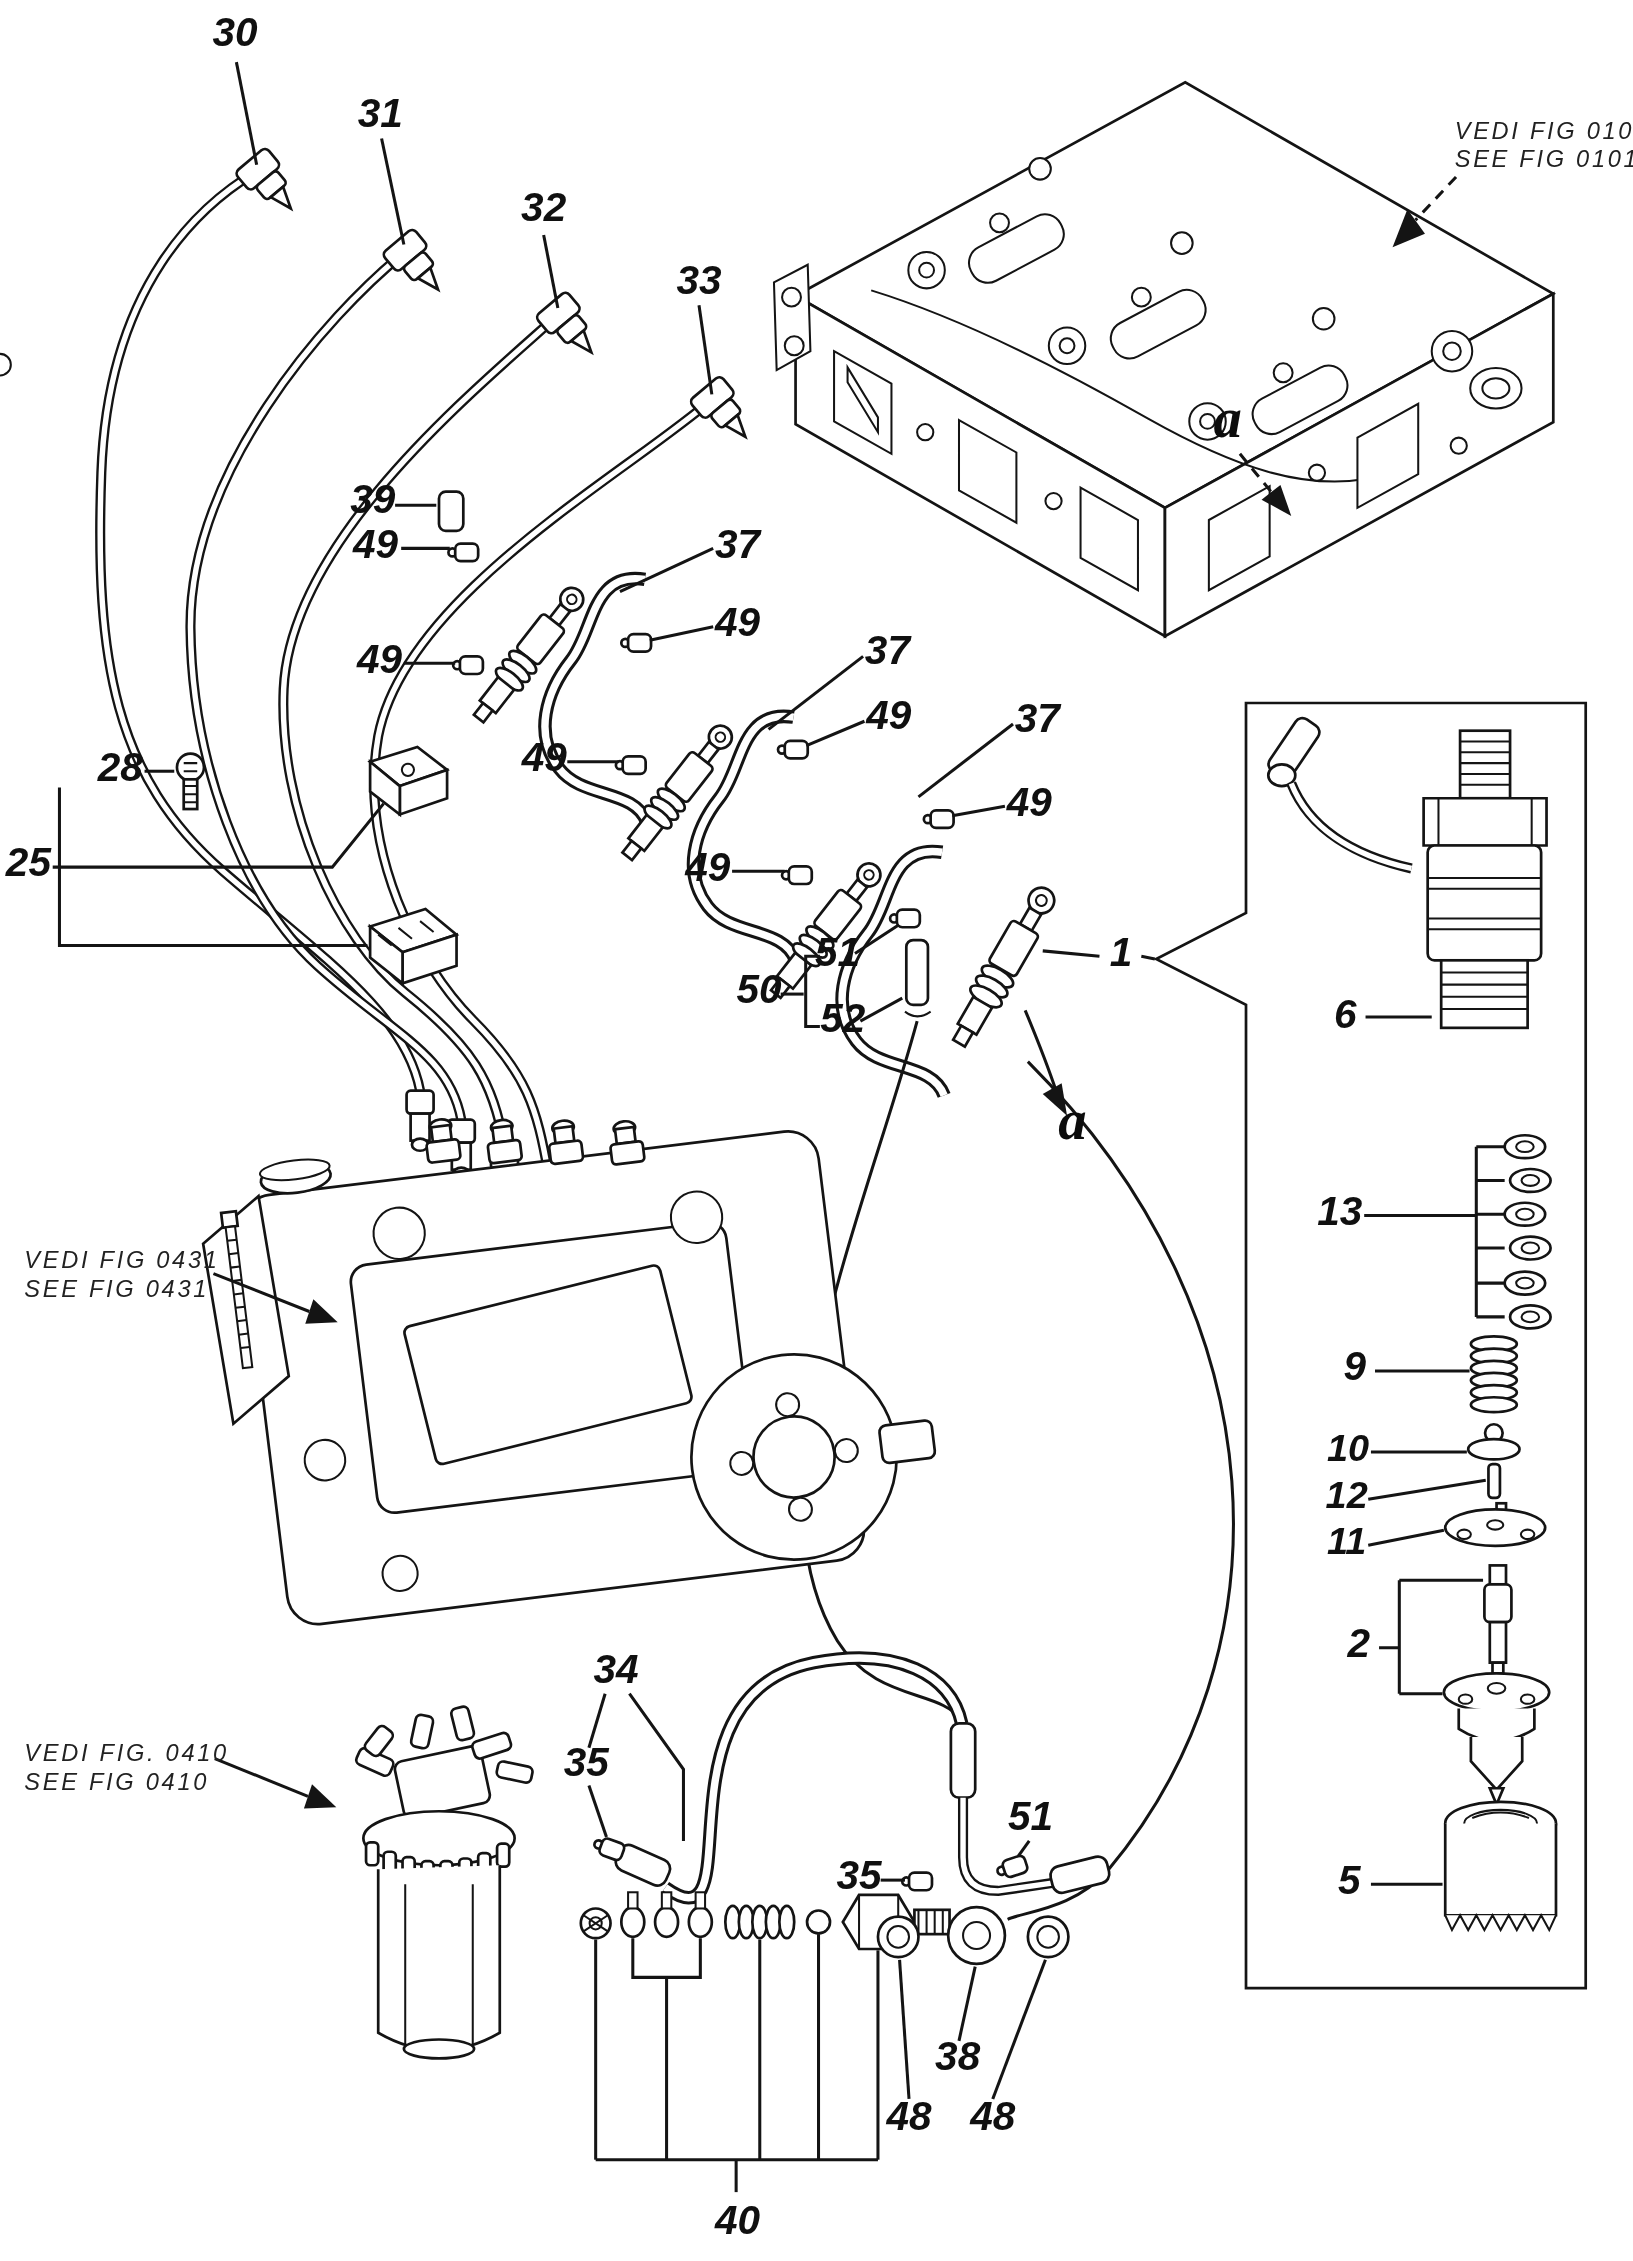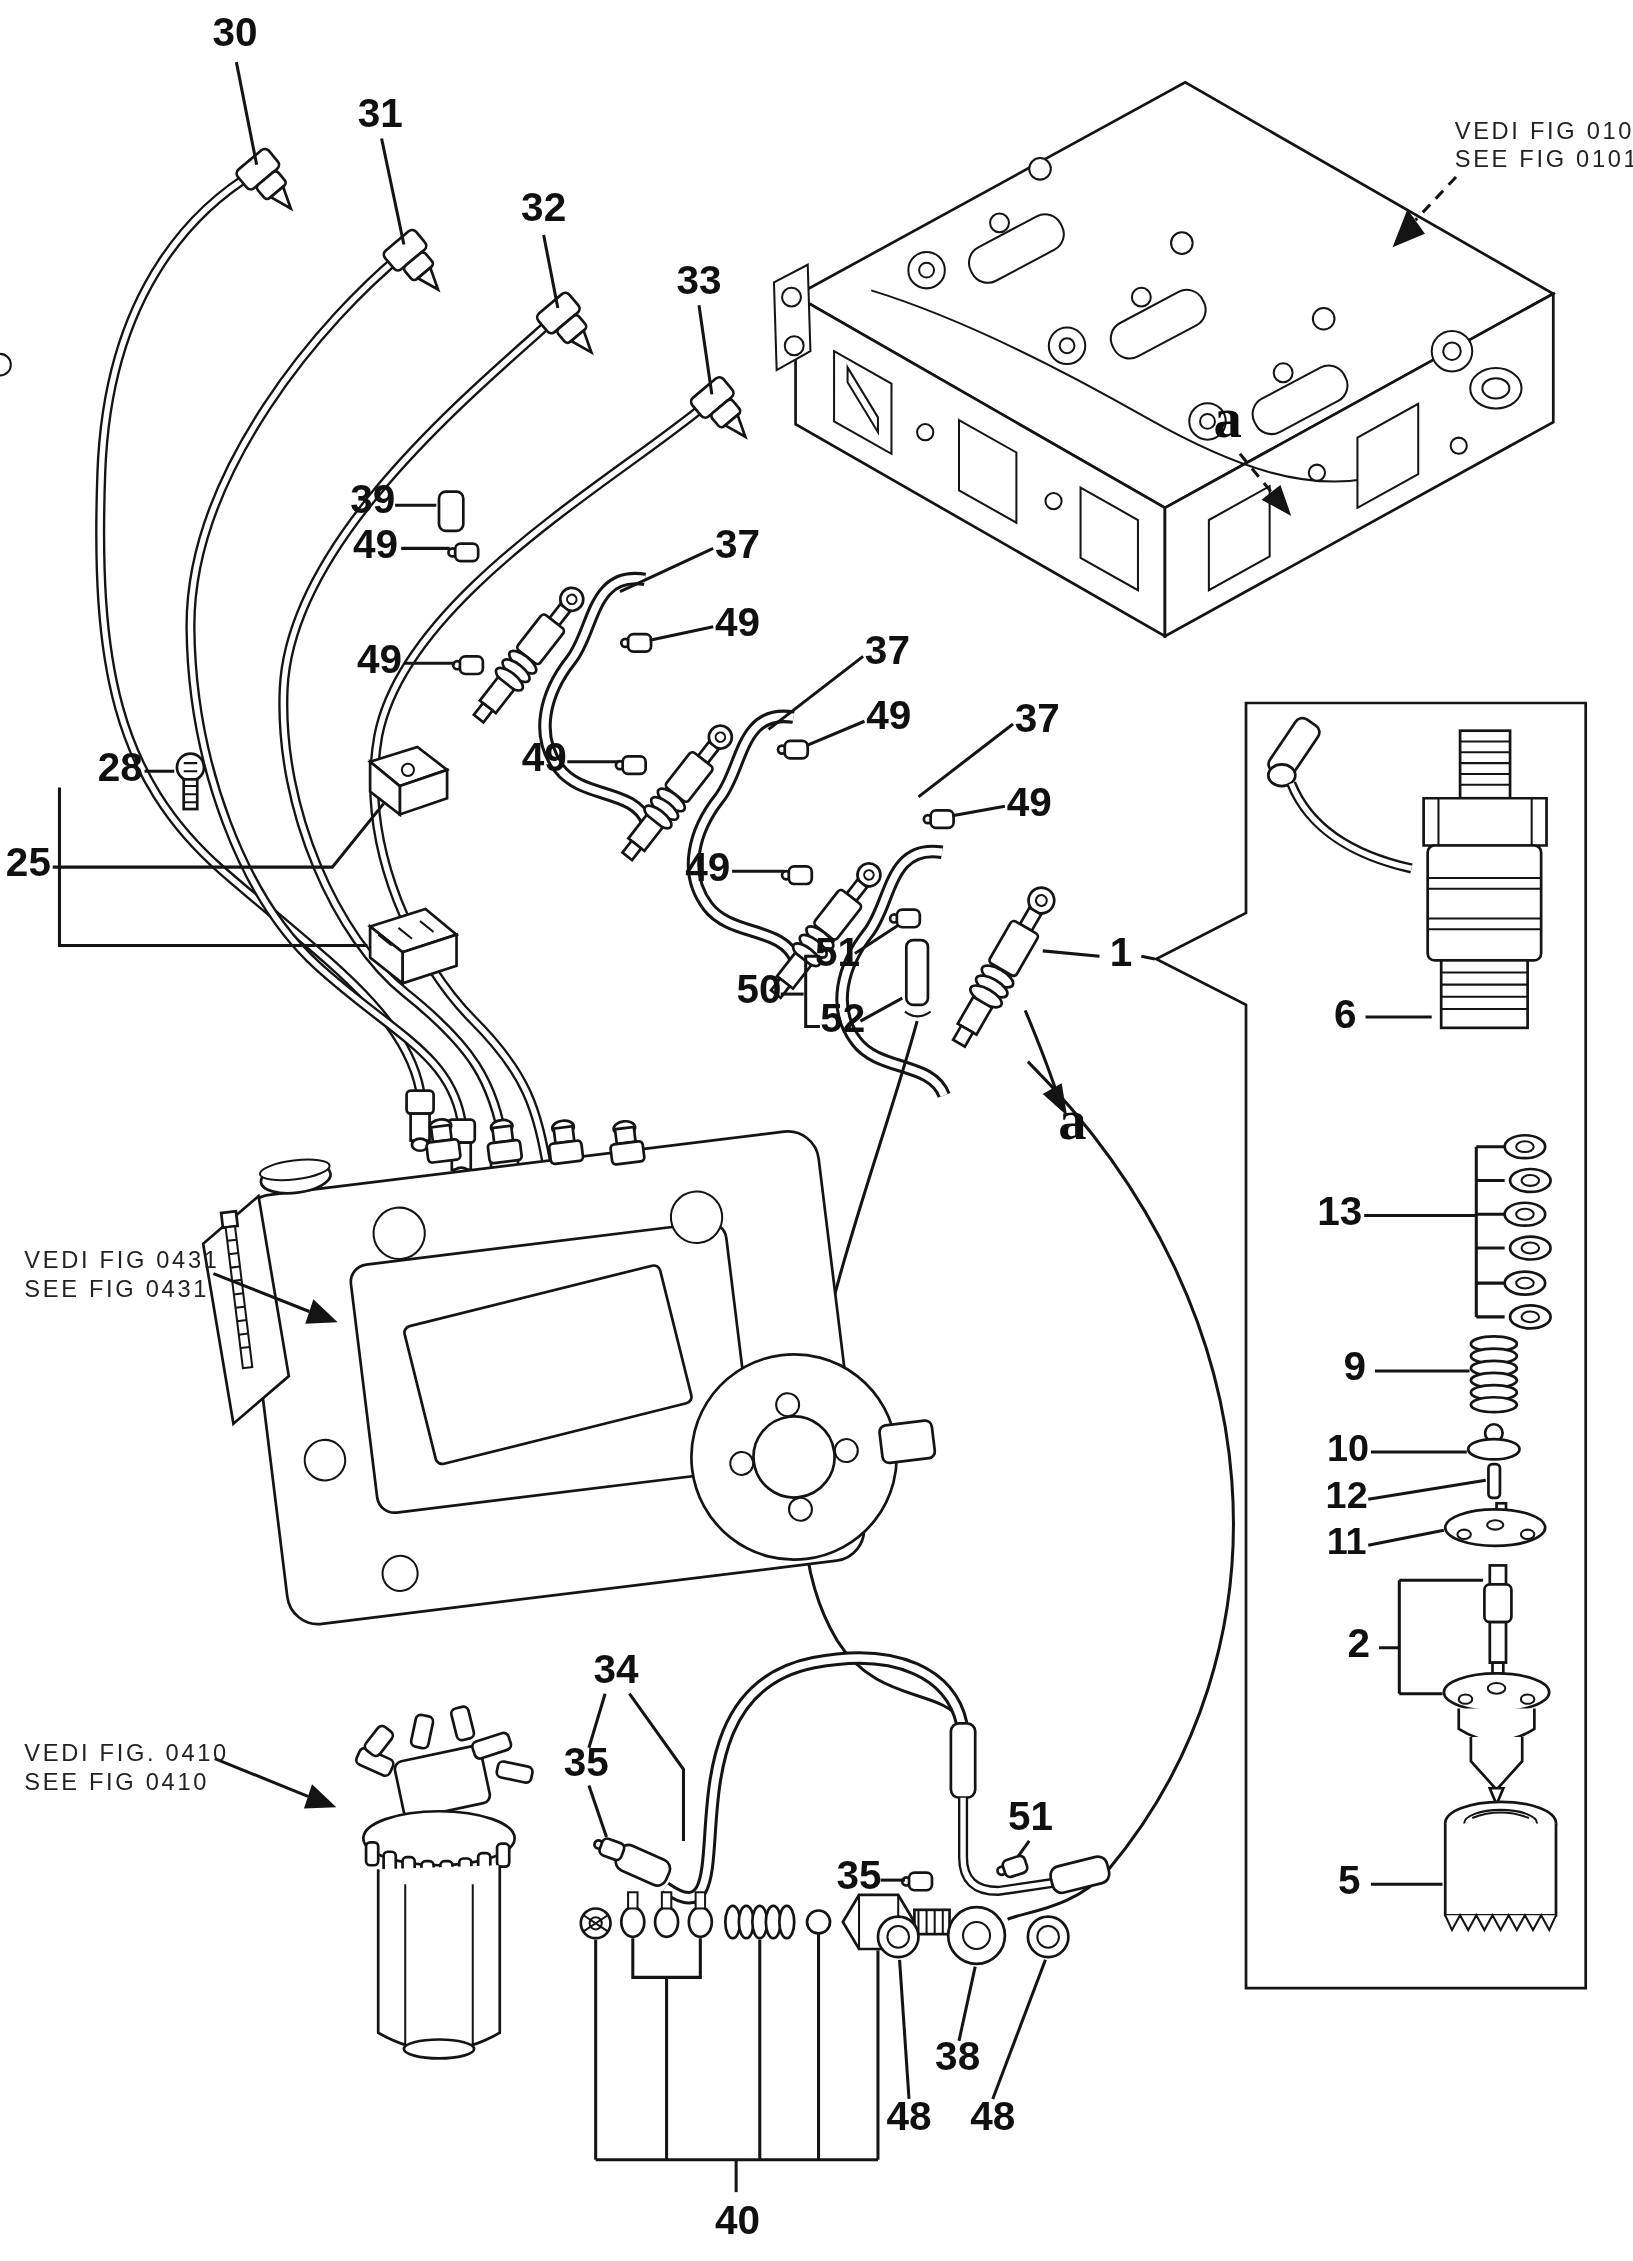--- a/index.html
+++ b/index.html
@@ -1,17 +1,17 @@
 <!DOCTYPE html>
 <html style="font-size:10.8px"><head>
 <meta charset="utf-8">
 <style>
   html,body{margin:0;padding:0;background:#e8e8e4;}
   .page{position:relative;width:1633px;height:2261px;background:#ffffff;margin:0 auto;
-        font-family:"Liberation Sans", sans-serif;}
+        font-family:"Liberation Sans", sans-serif;font-style:italic;}
   svg{position:absolute;left:0;top:0;width:1633px;height:2261px;}
   .callout{font-family:"Liberation Sans", sans-serif;font-weight:bold;font-size:60px;fill:#101010;}
   .callout.small{font-size:56px;}
   .viewletter{font-family:"Liberation Serif", serif;font-weight:bold;font-size:84px;fill:#0c0c0c;}
   .refnote{font-family:"Liberation Sans", sans-serif;font-size:35px;letter-spacing:4px;fill:#222;}
   .ln{stroke:#141414;stroke-width:4.5;fill:none;}
   .part{stroke:#141414;stroke-width:4;fill:#ffffff;}
   .partthin{stroke:#141414;stroke-width:3;fill:#ffffff;}
   .pipeOuter{stroke:#141414;stroke-width:15;fill:none;}
   .pipeInner{stroke:#ffffff;stroke-width:8;fill:none;}

